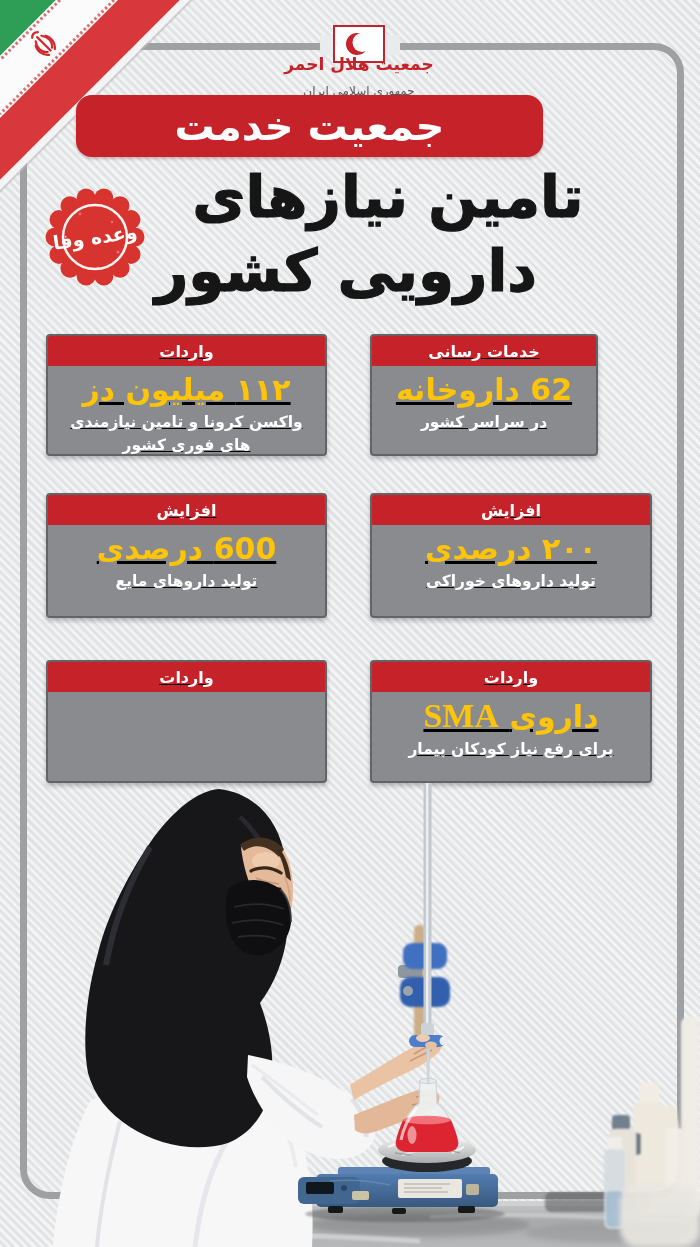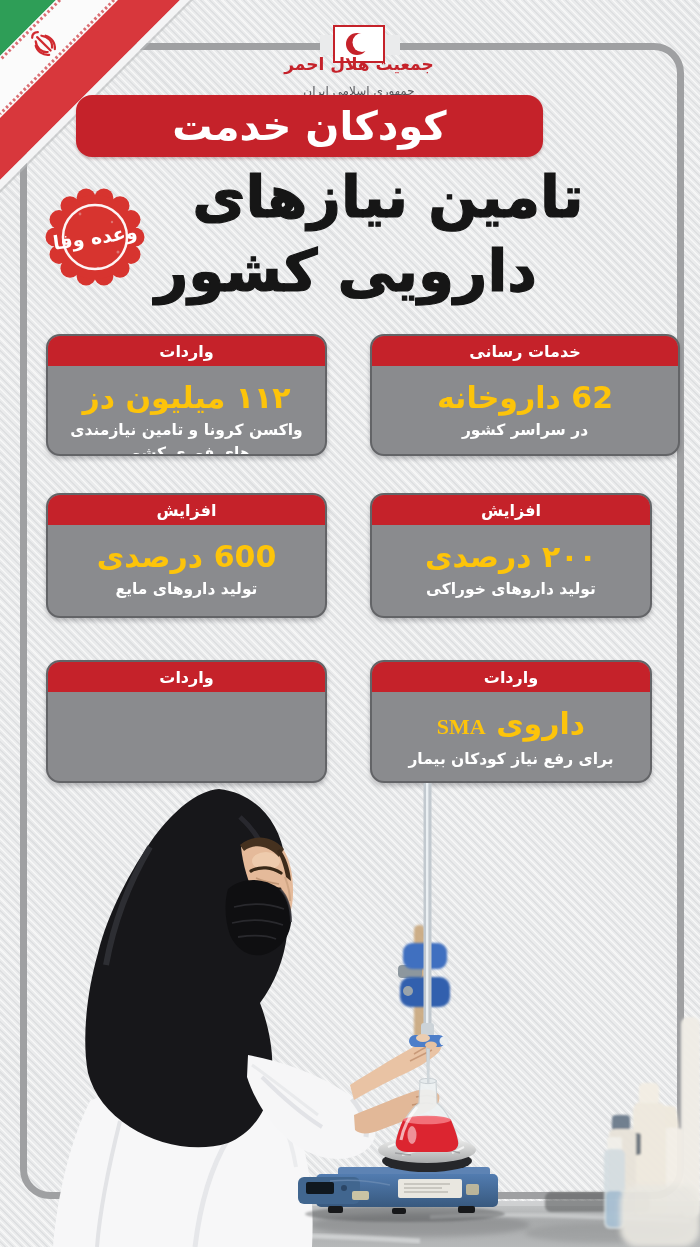--- a/index.html
+++ b/index.html
@@ -23,27 +23,27 @@
   .logo-name{position:absolute;left:0;top:54px;width:152px;font-size:17px;font-weight:bold;color:#c5222a;}
   .logo-sub{position:absolute;left:0;top:84px;width:152px;font-size:12px;color:#55565a;}
   .banner{position:absolute;left:76px;top:95px;width:467px;height:62px;background:#c5222a;
     border-radius:16px;display:flex;align-items:center;justify-content:center;
     box-shadow:0 2px 3px rgba(90,20,20,.25);}
   .banner span{color:#fff;font-size:40px;font-weight:bold;}
   .stamp-svg{position:absolute;left:40px;top:182px;}
   .title{position:absolute;left:20px;top:160px;width:664px;text-align:center;color:#161616;
     font-weight:bold;font-size:58px;line-height:74px;padding-left:36px;-webkit-text-stroke:1.2px #161616;}
   .title .l2{position:relative;left:-42px;}
-  .card{position:absolute;border-radius:14px;background:#8a8b8e;border:2px solid #636467;
-    box-sizing:border-box;overflow:hidden;box-shadow:0 3px 4px rgba(40,40,45,.28);}
+  .card{position:absolute;border-radius:4px;background:#8a8b8e;border:2px solid #636467;
+    box-sizing:border-box;overflow:hidden;box-shadow:0 3px 4px rgba(40,40,45,.28);text-decoration:underline;}
   .card-header{height:30px;background:#c5222a;display:flex;align-items:center;justify-content:center;
     color:#fff;font-weight:bold;font-size:16px;}
-  .card-body{text-align:center;padding-top:4px;margin-top:8px;}
+  .card-body{text-align:center;padding-top:4px;}
   .card-value{font-size:30px;font-weight:bold;color:#fdc40a;line-height:40px;}
-  .card-value .v-en{font-family:"Liberation Serif",serif;font-size:22px;}
+  .card-value .v-en{font-family:"Liberation Serif",serif;font-size:34px;}
   .card-desc{font-size:15.5px;font-weight:bold;color:#ffffff;line-height:23px;padding:1px 16px 0;}
   .photo-svg{position:absolute;left:0;top:777px;}
 </style>
 </head>
 <body>
 
 <div class="stage">
 
   <div class="frame"></div>
   <div class="frame-gap"></div>
@@ -71,21 +71,21 @@
       <svg width="34" height="26" viewBox="0 0 34 26">
         <circle cx="15" cy="13" r="11" fill="#c5222a"></circle>
         <circle cx="20" cy="11.5" r="9.5" fill="#ffffff"></circle>
       </svg>
     </div>
     <div class="logo-name" dir="rtl">جمعیت هلال احمر</div>
     <div class="logo-sub" dir="rtl">جمهوری اسلامی ایران</div>
   </div>
 
   <div class="banner">
-    <span dir="rtl">کودکان خدمت</span>
+    <span dir="rtl">جمعیت خدمت</span>
   </div>
 
   <div class="title">
     <div dir="rtl">تامین نیازهای</div>
     <div class="l2" dir="rtl">دارویی کشور</div>
   </div>
 
   <svg class="stamp-svg" width="110" height="110" viewBox="0 0 110 110">
     <g fill="#d7342f">
       <circle cx="95" cy="55" r="9.5"></circle>
@@ -118,21 +118,21 @@
   </svg>
 
   <div class="card" style="left:46px;top:334px;width:281px;height:122px;">
     <div class="card-header" dir="rtl">واردات</div>
     <div class="card-body">
       <div class="card-value" dir="rtl">۱۱۲ میلیون دز</div>
       <div class="card-desc" dir="rtl">واکسن کرونا و تامین نیازمندی های فوری کشور</div>
     </div>
   </div>
 
-  <div class="card" style="left:370px;top:334px;width:310px;height:122px;">
+  <div class="card" style="left:370px;top:334px;width:228px;height:122px;">
     <div class="card-header" dir="rtl">خدمات رسانی</div>
     <div class="card-body">
       <div class="card-value" dir="rtl">62 داروخانه</div>
       <div class="card-desc" dir="rtl">در سراسر کشور</div>
     </div>
   </div>
 
   <div class="card" style="left:46px;top:493px;width:281px;height:125px;">
     <div class="card-header" dir="rtl">افزایش</div>
     <div class="card-body">

